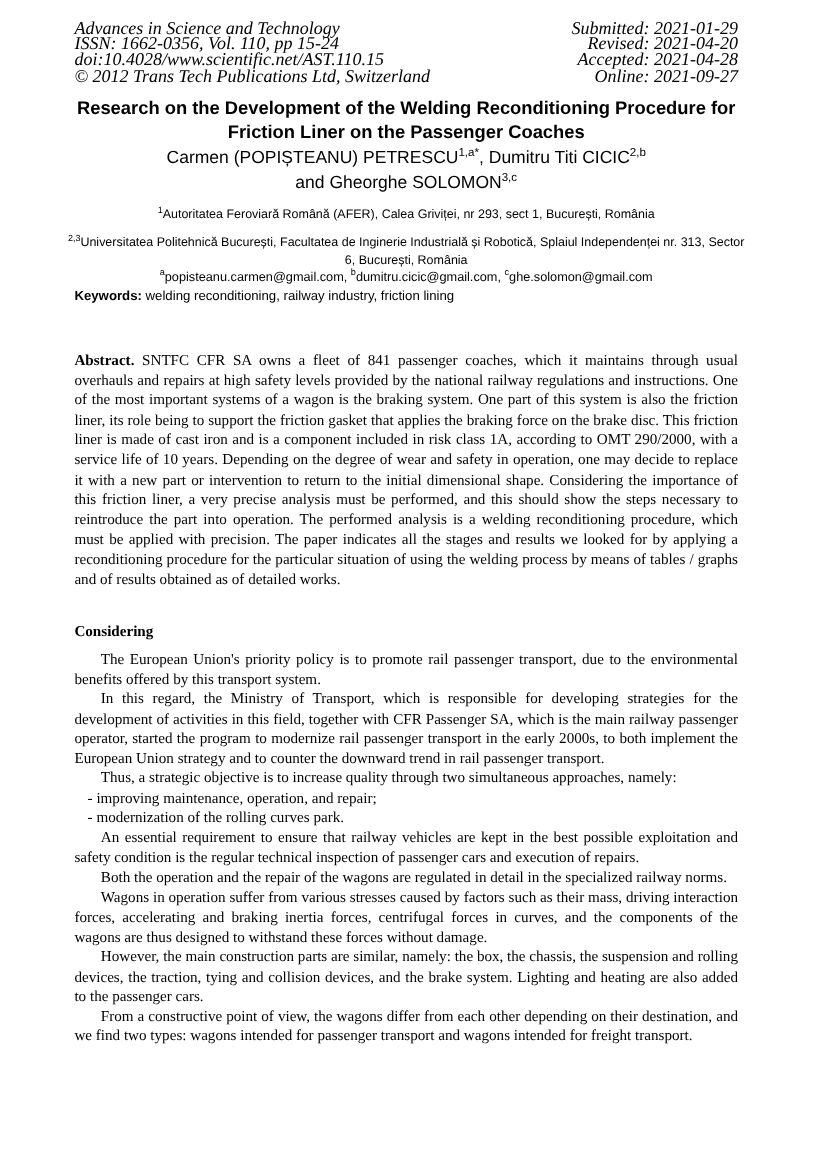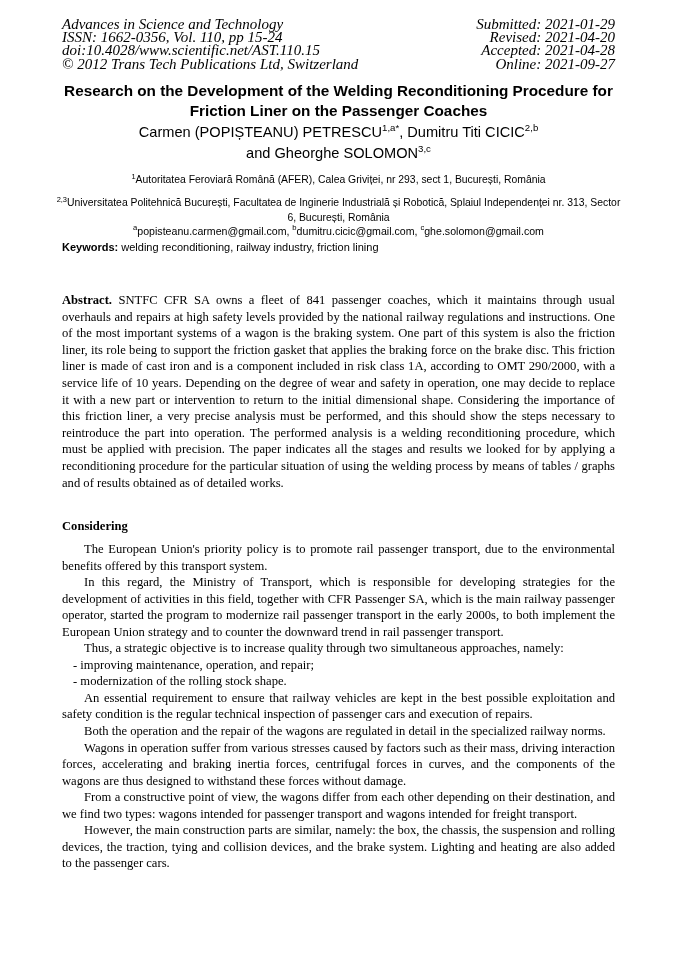--- a/index.html
+++ b/index.html
@@ -200,21 +200,21 @@
 
   <div class="abstract"><span class="ab-label">Abstract.</span><span> SNTFC CFR SA owns a fleet of 841 passenger coaches, which it maintains through usual overhauls and repairs at high safety levels provided by the national railway regulations and instructions. One of the most important systems of a wagon is the braking system. One part of this system is also the friction liner, its role being to support the friction gasket that applies the braking force on the brake disc. This friction liner is made of cast iron and is a component included in risk class 1A, according to OMT 290/2000, with a service life of 10 years. Depending on the degree of wear and safety in operation, one may decide to replace it with a new part or intervention to return to the initial dimensional shape. Considering the importance of this friction liner, a very precise analysis must be performed, and this should show the steps necessary to reintroduce the part into operation. The performed analysis is a welding reconditioning procedure, which must be applied with precision. The paper indicates all the stages and results we looked for by applying a reconditioning procedure for the particular situation of using the welding process by means of tables / graphs and of results obtained as of detailed works.</span></div>
 
   <div class="section-heading">Considering</div>
 
   <div class="body-text">
     <p>The European Union's priority policy is to promote rail passenger transport, due to the environmental benefits offered by this transport system.</p>
     <p>In this regard, the Ministry of Transport, which is responsible for developing strategies for the development of activities in this field, together with CFR Passenger SA, which is the main railway passenger operator, started the program to modernize rail passenger transport in the early 2000s, to both implement the European Union strategy and to counter the downward trend in rail passenger transport.</p>
     <p>Thus, a strategic objective is to increase quality through two simultaneous approaches, namely:</p>
     <p class="no-indent">- improving maintenance, operation, and repair;</p>
-    <p class="no-indent">- modernization of the rolling stock shape.</p>
+    <p class="no-indent">- modernization of the rolling curves park.</p>
     <p>An essential requirement to ensure that railway vehicles are kept in the best possible exploitation and safety condition is the regular technical inspection of passenger cars and execution of repairs.</p>
     <p>Both the operation and the repair of the wagons are regulated in detail in the specialized railway norms.</p>
     <p>Wagons in operation suffer from various stresses caused by factors such as their mass, driving interaction forces, accelerating and braking inertia forces, centrifugal forces in curves, and the components of the wagons are thus designed to withstand these forces without damage.</p>
+    <p>However, the main construction parts are similar, namely: the box, the chassis, the suspension and rolling devices, the traction, tying and collision devices, and the brake system. Lighting and heating are also added to the passenger cars.</p>
     <p>From a constructive point of view, the wagons differ from each other depending on their destination, and we find two types: wagons intended for passenger transport and wagons intended for freight transport.</p>
-    <p>However, the main construction parts are similar, namely: the box, the chassis, the suspension and rolling devices, the traction, tying and collision devices, and the brake system. Lighting and heating are also added to the passenger cars.</p>
   </div>
 
 </div>
 
 </body></html>

